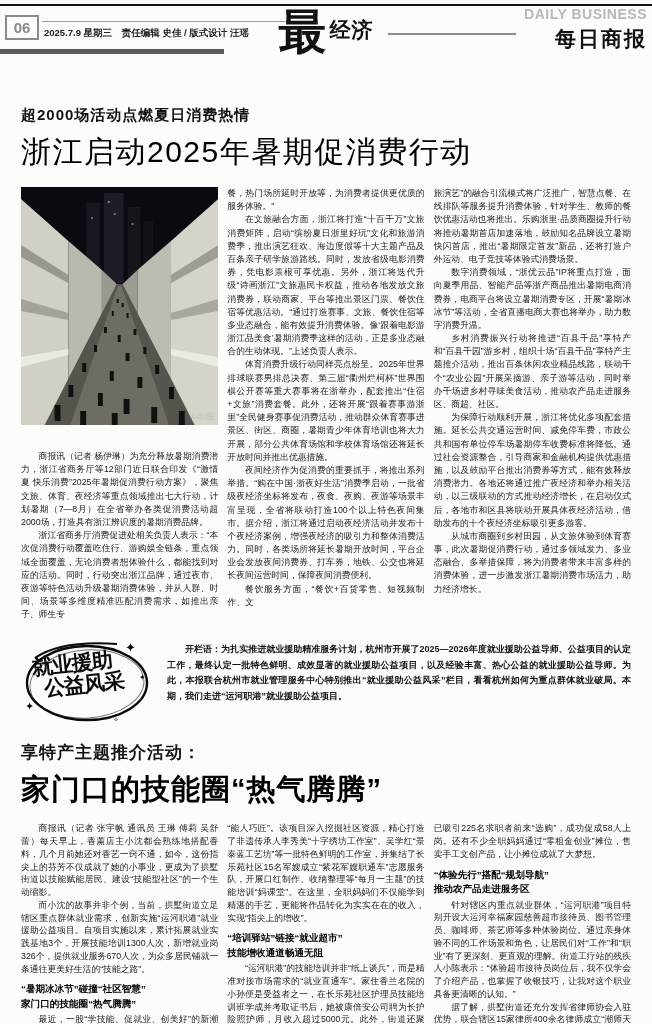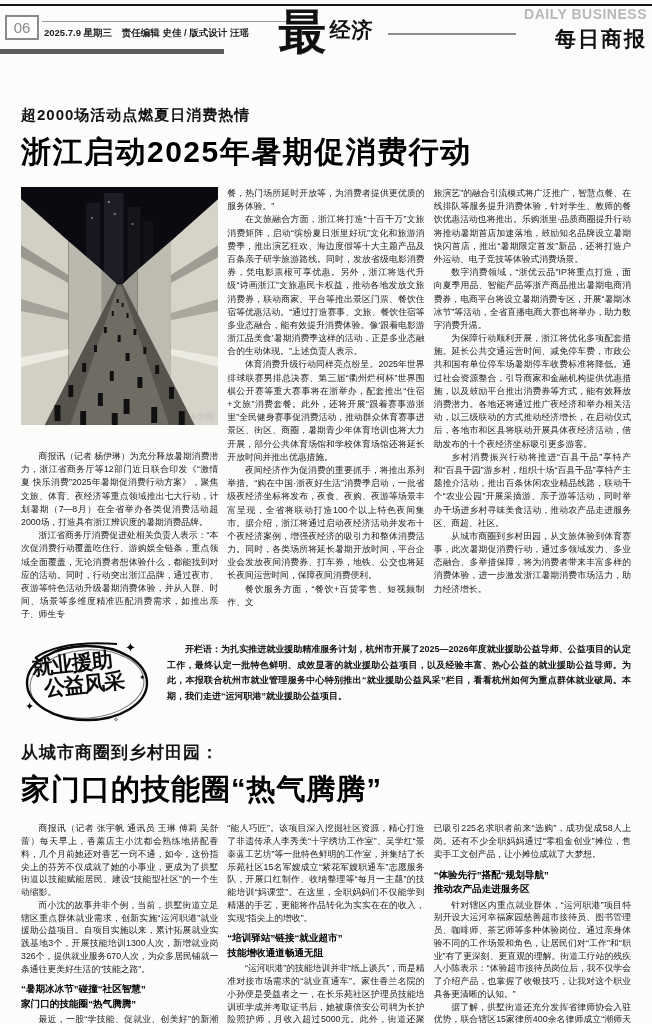--- a/index.html
+++ b/index.html
@@ -5,21 +5,21 @@
   html,body{margin:0;padding:0;background:#e8e8e8;}
   .page{
     position:relative;width:652px;height:1024px;margin:0 auto;
     background:#fcfcfa;color:#111;overflow:hidden;
     font-family:"Liberation Sans","DejaVu Sans",sans-serif;
   }
   
   .masthead{position:relative;height:58px;}
   .topline{position:absolute;top:4px;left:0;right:0;height:2px;background:#161616;}
   .page-num-box{position:absolute;top:15px;left:5px;width:30px;height:21px;border:2px solid #8a8a8a;
-    color:#8a8a8a;font-weight:400;font-size:15px;display:flex;align-items:center;justify-content:center;}
+    color:#8a8a8a;font-weight:700;font-size:15px;display:flex;align-items:center;justify-content:center;}
   .thin-left{position:absolute;top:21px;left:42px;width:250px;height:1px;background:#9a9a9a;}
   .date-block{position:absolute;top:27px;left:44px;font-size:9.5px;font-weight:700;color:#222;white-space:nowrap;}
   .date-block span{margin-right:7px;}
   .thick-bar{position:absolute;top:49px;left:0;width:224px;height:5px;background:#5b5b5b;}
   .thin-right{position:absolute;top:33px;left:388px;width:128px;height:2px;background:#8c8c8c;}
   .mh-center{position:absolute;top:4px;left:50%;transform:translateX(-50%);display:flex;align-items:flex-end;z-index:2;}
   .zui{font-size:48px;font-weight:900;line-height:1;font-family:"Liberation Serif","DejaVu Serif",serif;}
   .jingji{font-size:21px;font-weight:900;margin-left:3px;margin-bottom:12px;letter-spacing:1px;margin-top:12px;}
   .mh-right{position:absolute;top:6px;right:5px;text-align:right;}
   .mh-right .en{color:#b8b8b8;font-weight:800;font-size:14px;letter-spacing:0.5px;}
@@ -27,21 +27,21 @@
   
   .content{padding:0 21px;}
   .cols{display:flex;gap:9px;}
   .col{flex:1;min-width:0;}
   .col p{margin:0;font-size:8.8px;line-height:1.5;text-align:justify;text-indent:2em;color:#1a1a1a;}
   .col p.noindent{text-indent:0;}
   .col h3{margin:7px 0 1px 0;font-size:9.6px;line-height:1.4;font-weight:900;color:#000;}
   .col h3.second{margin-top:0;margin-bottom:3px;}
   
   .kicker1{margin-top:48px;font-size:15px;font-weight:600;letter-spacing:1px;color:#111;}
-  .headline1{margin:7px 0 0 0;font-size:30px;font-weight:700;letter-spacing:1.5px;color:#000;}
+  .headline1{margin:7px 0 0 0;font-size:30px;font-weight:400;letter-spacing:1.5px;color:#000;}
   .a1cols{margin-top:14px;}
   .photo{position:relative;width:100%;height:238px;margin-bottom:25px;background:#14532d;}
   .photo svg{display:block;width:100%;height:100%;}
   .photo .wm{position:absolute;right:4px;bottom:3px;font-size:8px;color:#bdbdbd;opacity:0.85;}
   
   .intro-band{display:flex;align-items:flex-start;margin-top:17px;}
   .badge{position:relative;width:132px;height:90px;flex:0 0 auto;}
   .badge svg{position:absolute;top:0;left:0;width:100%;height:100%;}
   .badge .btxt{position:absolute;top:14px;left:12px;transform:rotate(-6deg);font-weight:900;color:#0a0a0a;line-height:1.05;}
   .badge .l1{font-size:21px;letter-spacing:-1px;}
@@ -144,22 +144,22 @@
         <div class="col">
           <p class="noindent">餐，热门场所延时开放等，为消费者提供更优质的服务体验。”</p>
           <p>在文旅融合方面，浙江将打造“十百千万”文旅消费矩阵，启动“缤纷夏日浙里好玩”文化和旅游消费季，推出演艺狂欢、海边度假等十大主题产品及百条亲子研学旅游路线。同时，发放省级电影消费券，凭电影票根可享优惠。另外，浙江将迭代升级“诗画浙江”文旅惠民卡权益，推动各地发放文旅消费券，联动商家、平台等推出景区门票、餐饮住宿等优惠活动。“通过打造赛事、文旅、餐饮住宿等多业态融合，能有效提升消费体验。像‘跟着电影游浙江品美食’暑期消费季这样的活动，正是多业态融合的生动体现。”上述负责人表示。</p>
           <p>体育消费升级行动同样亮点纷呈。2025年世界排球联赛男排总决赛、第三届“衢州烂柯杯”世界围棋公开赛等重大赛事将在浙举办，配套推出“住宿+文旅”消费套餐。此外，还将开展“跟着赛事游浙里”全民健身赛事促消费活动，推动群众体育赛事进景区、街区、商圈，暑期青少年体育培训也将大力开展，部分公共体育场馆和学校体育场馆还将延长开放时间并推出优惠措施。</p>
           <p>夜间经济作为促消费的重要抓手，将推出系列举措。“购在中国·浙夜好生活”消费季启动，一批省级夜经济坐标将发布，夜食、夜购、夜游等场景丰富呈现，全省将联动打造100个以上特色夜间集市。据介绍，浙江将通过启动夜经济活动并发布十个夜经济案例，增强夜经济的吸引力和整体消费活力。同时，各类场所将延长暑期开放时间，平台企业会发放夜间消费券、打车券，地铁、公交也将延长夜间运营时间，保障夜间消费便利。</p>
           <p>餐饮服务方面，“餐饮+百货零售、短视频制作、文</p>
         </div>
         <div class="col">
           <p class="noindent">旅演艺”的融合引流模式将广泛推广，智慧点餐、在线排队等服务提升消费体验，针对学生、教师的餐饮优惠活动也将推出。乐购浙里·品质商圈提升行动将推动暑期首店加速落地，鼓励知名品牌设立暑期快闪首店，推出“暑期限定首发”新品，还将打造户外运动、电子竞技等体验式消费场景。</p>
           <p>数字消费领域，“浙优云品”IP将重点打造，面向夏季用品、智能产品等浙产商品推出暑期电商消费券，电商平台将设立暑期消费专区，开展“暑期冰冰节”等活动，全省直播电商大赛也将举办，助力数字消费升温。</p>
+          <p>乡村消费振兴行动将推进“百县千品”享特产和“百县千园”游乡村，组织十场“百县千品”享特产主题推介活动，推出百条休闲农业精品线路，联动千个“农业公园”开展采摘游、亲子游等活动，同时举办千场进乡村寻味美食活动，推动农产品走进服务区、商超、社区。</p>
           <p>为保障行动顺利开展，浙江将优化多项配套措施。延长公共交通运营时间、减免停车费，市政公共和国有单位停车场暑期停车收费标准将降低。通过社会资源整合，引导商家和金融机构提供优惠措施，以及鼓励平台推出消费券等方式，能有效释放消费潜力。各地还将通过推广夜经济和举办相关活动，以三级联动的方式推动经济增长，在启动仪式后，各地市和区县将联动开展具体夜经济活动，借助发布的十个夜经济坐标吸引更多游客。</p>
-          <p>乡村消费振兴行动将推进“百县千品”享特产和“百县千园”游乡村，组织十场“百县千品”享特产主题推介活动，推出百条休闲农业精品线路，联动千个“农业公园”开展采摘游、亲子游等活动，同时举办千场进乡村寻味美食活动，推动农产品走进服务区、商超、社区。</p>
           <p>从城市商圈到乡村田园，从文旅体验到体育赛事，此次暑期促消费行动，通过多领域发力、多业态融合、多举措保障，将为消费者带来丰富多样的消费体验，进一步激发浙江暑期消费市场活力，助力经济增长。</p>
         </div>
       </div>
     </section>
 
     <section class="intro-band">
       <div class="badge">
         <svg viewBox="0 0 132 90">
           <ellipse cx="66" cy="45" rx="60" ry="37" fill="none" stroke="#0a0a0a" stroke-width="2.4"></ellipse>
           <ellipse cx="66" cy="46" rx="57" ry="34" fill="none" stroke="#0a0a0a" stroke-width="1" opacity="0.55" transform="rotate(-4 66 46)"></ellipse>
@@ -171,21 +171,21 @@
         </svg>
         <div class="btxt">
           <div class="l1">就业援助</div>
           <div class="l2">公益风采</div>
         </div>
       </div>
       <p class="intro-text">开栏语：为扎实推进就业援助精准服务计划，杭州市开展了2025—2026年度就业援助公益导师、公益项目的认定工作，最终认定一批特色鲜明、成效显著的就业援助公益项目，以及经验丰富、热心公益的就业援助公益导师。为此，本报联合杭州市就业管理服务中心特别推出“就业援助公益风采”栏目，看看杭州如何为重点群体就业破局。本期，我们走进“运河职港”就业援助公益项目。</p>
     </section>
 
     <section>
-      <div class="kicker2">从城市商圈到乡村田园：</div>
+      <div class="kicker2">享特产主题推介活动：</div>
       <h1 class="headline2">家门口的技能圈“热气腾腾”</h1>
       <div class="cols a2cols">
         <div class="col">
           <p>商报讯（记者 张宇帆 通讯员 王琳 傅莉 吴舒蕾）每天早上，香薰店主小沈都会熟练地搭配香料，几个月前她还对香艺一窍不通，如今，这份指尖上的芬芳不仅成就了她的小事业，更成为了拱墅街道以技能赋能居民、建设“技能型社区”的一个生动缩影。</p>
           <p>而小沈的故事并非个例，当前，拱墅街道立足辖区重点群体就业需求，创新实施“运河职港”就业援助公益项目。自项目实施以来，累计拓展就业实践基地3个，开展技能培训1300人次，新增就业岗326个，提供就业服务670人次，为众多居民铺就一条通往更美好生活的“技能之路”。</p>
           <h3>“暑期冰冰节”碰撞“社区智慧”</h3>
           <h3 class="second">家门口的技能圈“热气腾腾”</h3>
           <p>最近，一股“学技能、促就业、创美好”的新潮正在拱墅的街巷间悄然涌动。依托浙江工匠、非遗传承人张千龙的专业力量，“运河职港”在辖区内设立了浙江华夏香学技艺研究院。在这里，有人成功开起了社区香薰小店，将传统香文化融入现代生活；更有创业者通过线上直播，实现了月销百万的“香气奇迹”，让古老技艺焕发出市场新生机。</p>
 
         </div>

